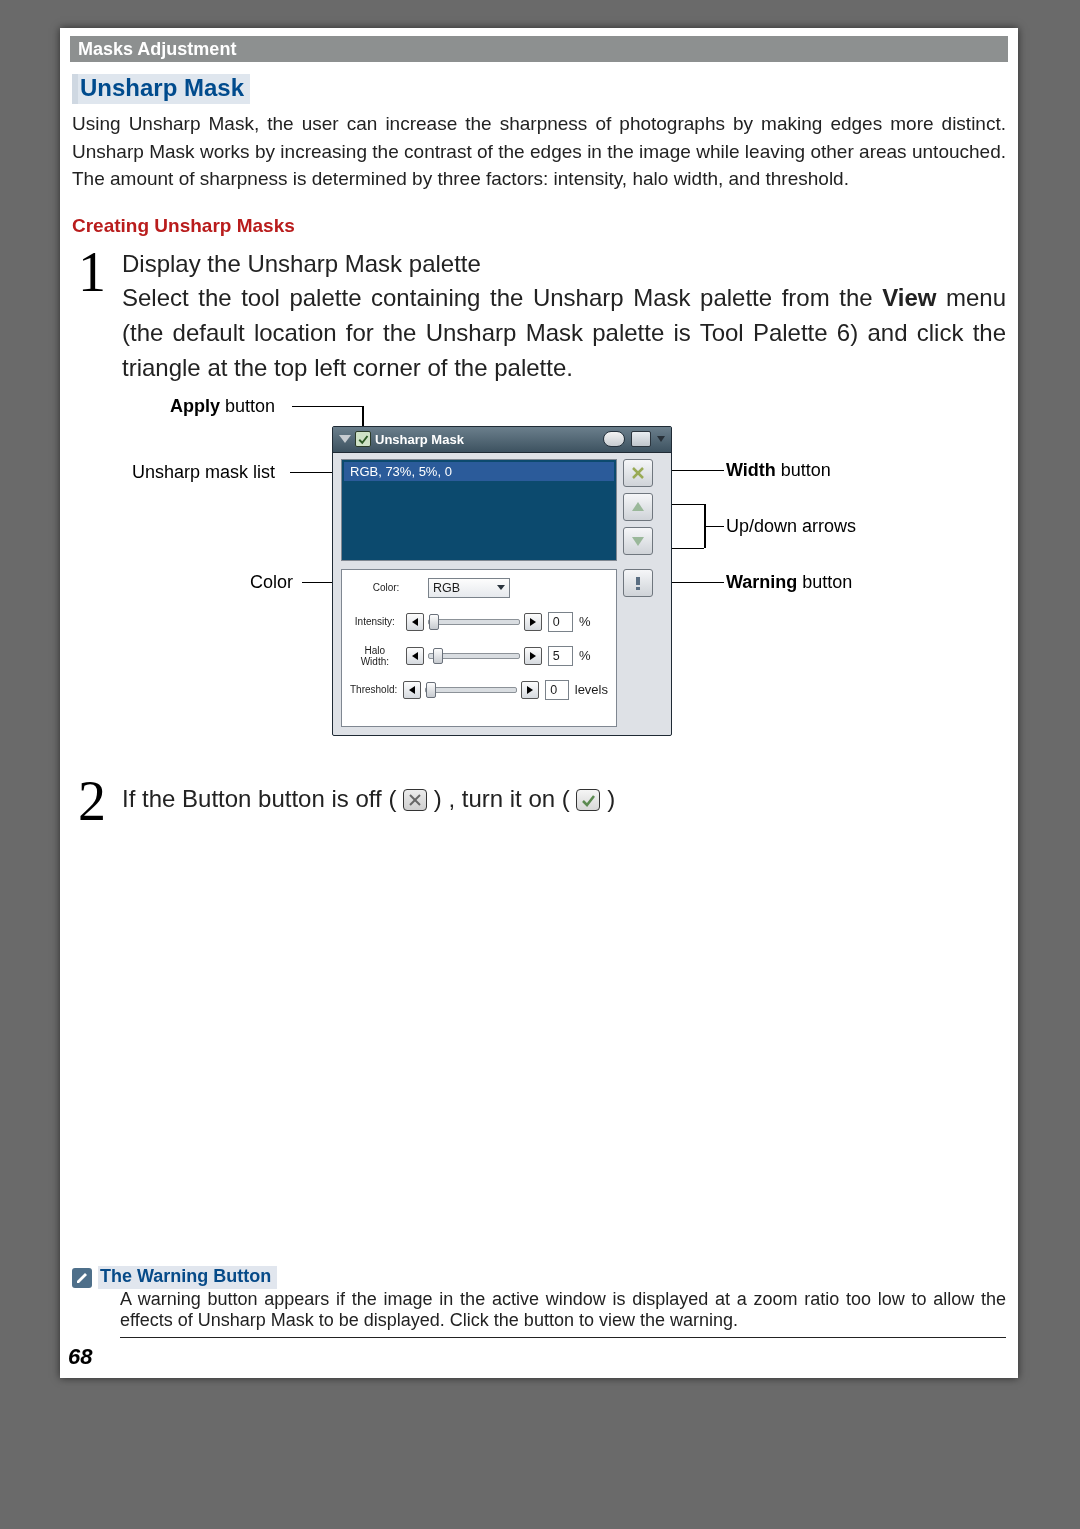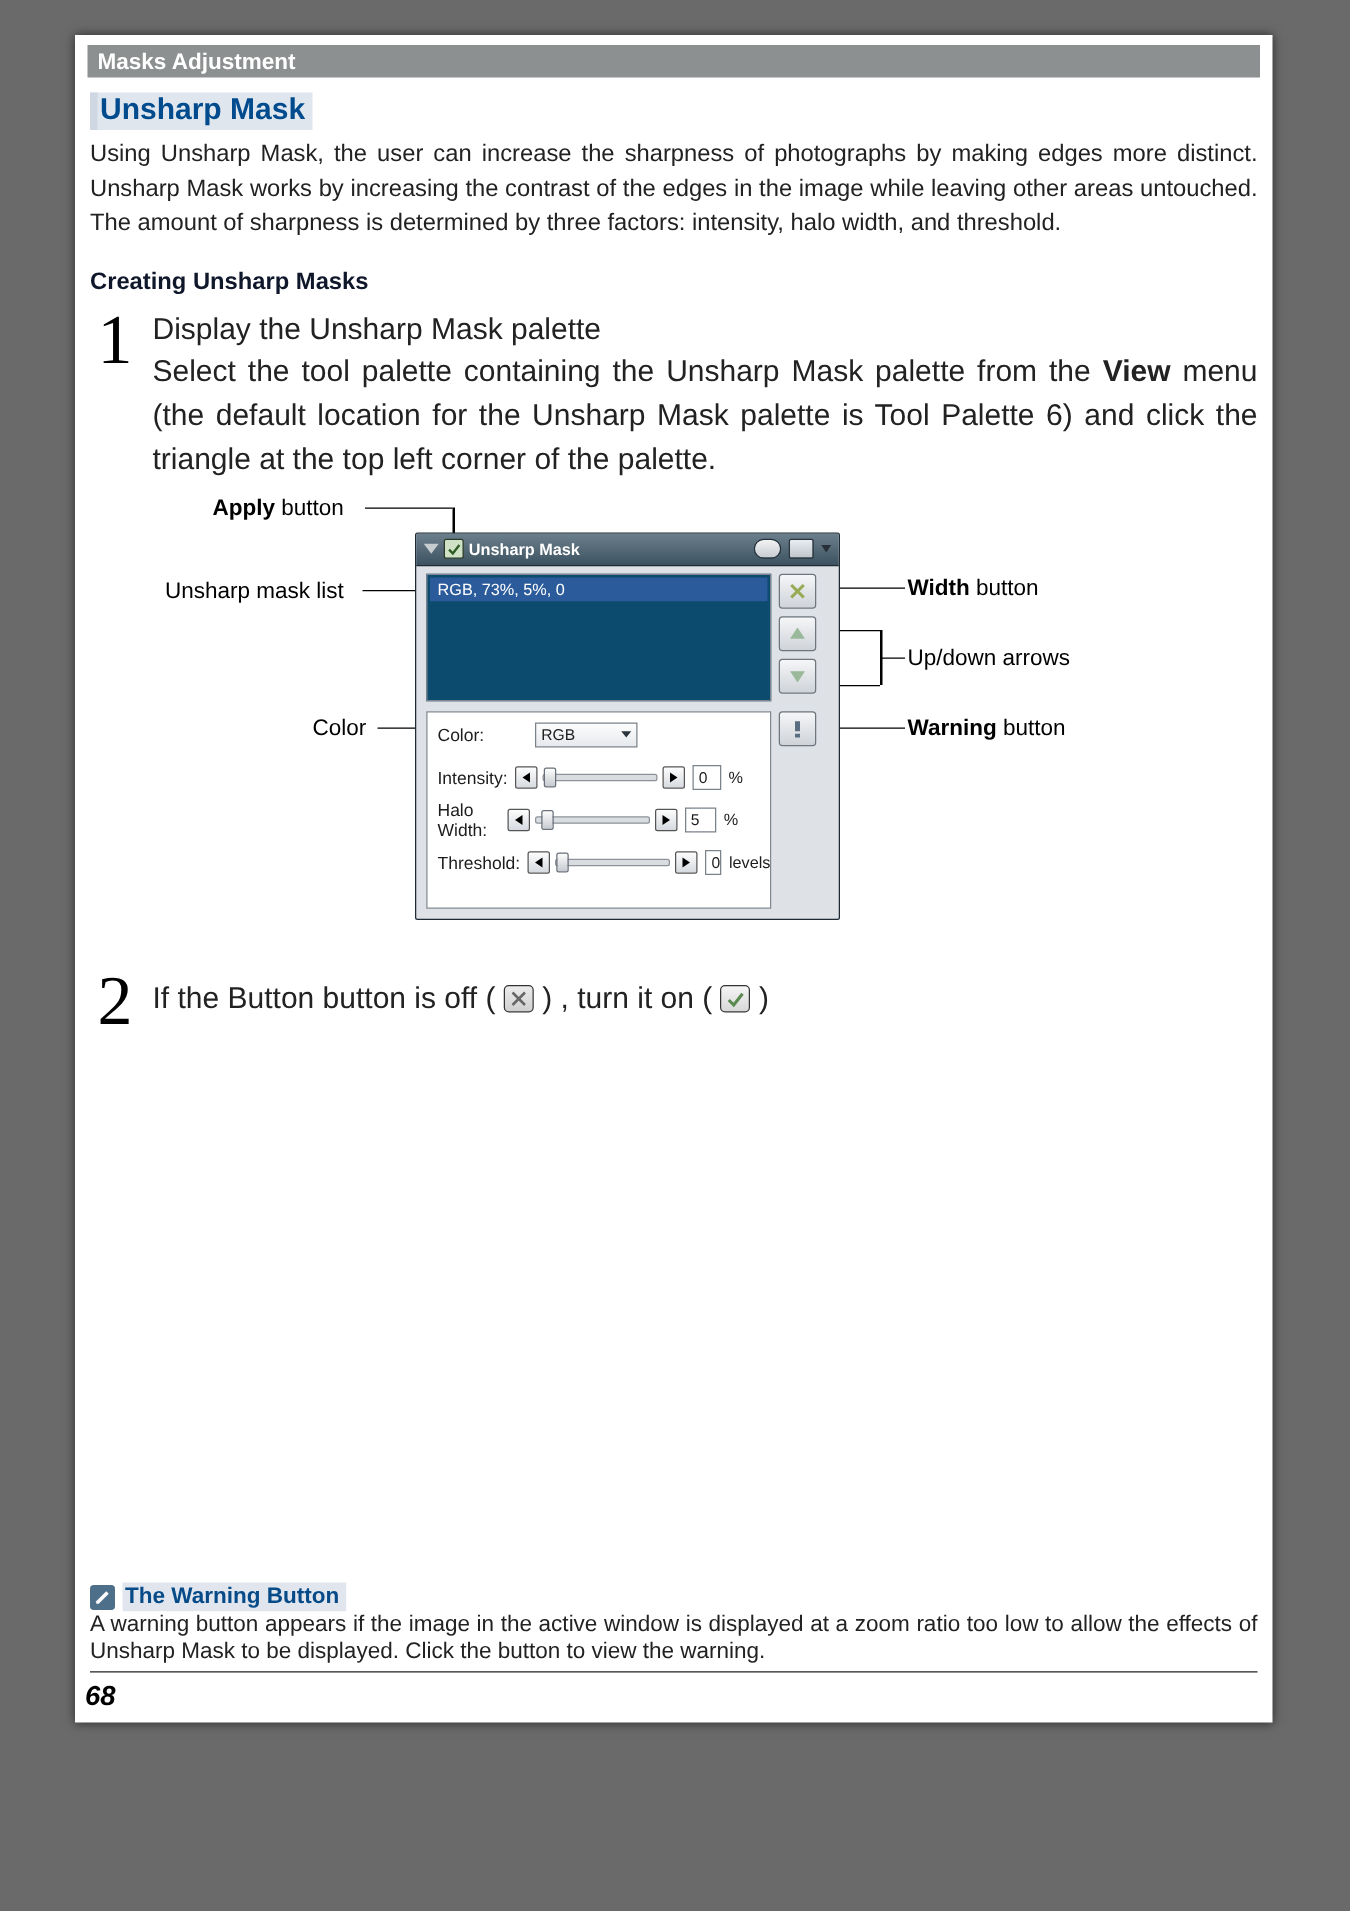--- a/index.html
+++ b/index.html
@@ -15,21 +15,21 @@
     background: #8d9090; color: #fff; font-weight: 600; font-size: 18px;
     display: flex; align-items: center; padding-left: 8px;
   }
   .content { position: absolute; left: 12px; top: 46px; right: 12px; bottom: 0; }
   .h1 {
     color: #004b8d; font-weight: 700; font-size: 24px; background: #dfe6ee;
     display: inline-block; padding: 0 6px 2px 2px; border-left: 6px solid #cfd8e2;
     margin-bottom: 6px;
   }
   .body { color: #222; font-size: 19px; line-height: 1.45; text-align: justify; }
-  .h2 { color: #0f172a; font-weight: 700; font-size: 19px; margin-top: 22px; }
+  .h2 { color: #b91c1c; font-weight: 700; font-size: 19px; margin-top: 22px; }
   .steps { margin-top: 10px; }
   .step { display: flex; gap: 10px; }
   .step-num { font-size: 56px; line-height: 0.9; font-family: "Times New Roman", serif; font-weight: 400; color: #000; width: 40px; text-align: center; }
   .step-body { flex: 1; font-size: 24px; color: #222; line-height: 1.45;}
   .step-body .first { font-weight: 400; }
   .step-body .justify { text-align: justify; }
 
   
   .diagram { position: relative; height: 380px; margin-top: 10px; margin-left: -40px; }
   .palette {
@@ -48,21 +48,21 @@
   .hdr-right { margin-left:auto; display:flex; align-items:center; gap:6px; }
   .status-oval { width:22px;height:16px;border:1px solid #24313c;border-radius:8px;background:linear-gradient(#f3f3f3,#c7ccd1);}
   .page-ico { width:20px;height:16px;background:linear-gradient(#e9edf1,#bfc5cb);border:1px solid #2a343d;border-radius:2px;}
   .mask-list-area{ position:absolute; left:8px; top:32px; right:54px; height:102px; background:#0c4a6e; border:1px solid #7f8791;}
   .mask-item{ margin:2px; padding:2px 6px; background:#2b5b9a; color:#fff; font-size:13px;}
   .side-col{ position:absolute; right:8px; top:32px; width:40px; display:flex; flex-direction:column; gap:6px;}
   .sq-btn, .warn-btn { width:30px;height:28px;background:linear-gradient(#f5f6f8,#cfd3d8);border:1px solid #6f767e;border-radius:3px;display:flex;align-items:center;justify-content:center;}
   .sq-btn svg,.warn-btn svg{width:18px;height:18px;}
   .bottom-panel{ position:absolute; left:8px; right:54px; top:142px; bottom:8px; background:#fff; border:1px solid #7f8791;}
   .row{ position:absolute; left:8px; right:8px; height:24px; display:flex; align-items:center; gap:6px; font-size:13px; color:#1c1c1c;}
-  .row .lbl{ width:72px; text-align:left; font-size:14px;}
+  .row .lbl{ width:72px; text-align:center; font-size:10px;}
   .dd{ width:82px;height:20px;border:1px solid #7a828a;background:linear-gradient(#fdfdfd,#e6e9ed);display:flex;align-items:center;justify-content:space-between;padding:0 4px;font-size:12.5px;}
   .dd .caret{width:0;height:0;border-left:4px solid transparent;border-right:4px solid transparent;border-top:5px solid #2a343d;}
   .slider-wrap{ display:flex; align-items:center; gap:4px;}
   .nudge{ width:18px;height:18px;border:1px solid #555;background:linear-gradient(#fdfdfd,#d6dadf);border-radius:2px;display:flex;align-items:center;justify-content:center;}
   .nudge .triL{width:0;height:0;border-top:4px solid transparent;border-bottom:4px solid transparent;border-right:6px solid #000;}
   .nudge .triR{width:0;height:0;border-top:4px solid transparent;border-bottom:4px solid transparent;border-left:6px solid #000;}
   .track{ flex:0 0 92px; height:6px; background:#d9dde1; border:1px solid #8c9298; border-radius:2px; position:relative;}
   .thumb{ position:absolute; top:-6px; width:10px; height:16px; background:linear-gradient(#fdfdfd,#c6cacf); border:1px solid #69707a; border-radius:2px;}
   .valbox{ width:34px;height:20px;border:1px solid #7a828a;background:#fff;font-size:12.5px;display:flex;align-items:center;padding-left:4px;}
   .unit{ font-size:13px; width:42px;}
@@ -76,21 +76,21 @@
   .inline-icon{ display:inline-flex; vertical-align:middle; width:24px;height:22px;border:1px solid #333;border-radius:4px;background:linear-gradient(#f5f5f5,#d8d8d8);align-items:center;justify-content:center;}
   .inline-icon.off{ background:linear-gradient(#ececec,#cfcfcf);}
   .inline-icon svg{width:16px;height:16px;}
 
   
   .foot-note { position:absolute; left:12px; right:12px; bottom:40px; }
   .note-title{ display:flex; align-items:center; gap:6px; color:#064a88; font-size:18px; font-weight:700; }
   .note-title .bg{ background:#e1e6ee; padding:0 6px 2px 2px;}
   .pencil{ width:20px;height:20px;border-radius:3px;background:#4e6f8a;display:inline-flex;align-items:center;justify-content:center;}
   .pencil svg{width:14px;height:14px;}
-  .note-body{ font-size:18px; color:#222; border-bottom:1px solid #222; padding-bottom:6px; text-align:justify;}
+  .note-body{ font-size:18px; color:#222; border-bottom:1px solid #222; padding-bottom:6px; text-align:justify;margin-left:48px;}
   .pg-num{ position:absolute; left:8px; bottom:8px; font-style:italic; font-weight:700; font-size:22px; }
 </style>
 </head>
 <body>
 
 <div class="page">
   <div class="section-tab">Masks Adjustment</div>
 
   <div class="content">
     <div class="h1">Unsharp Mask</div>

